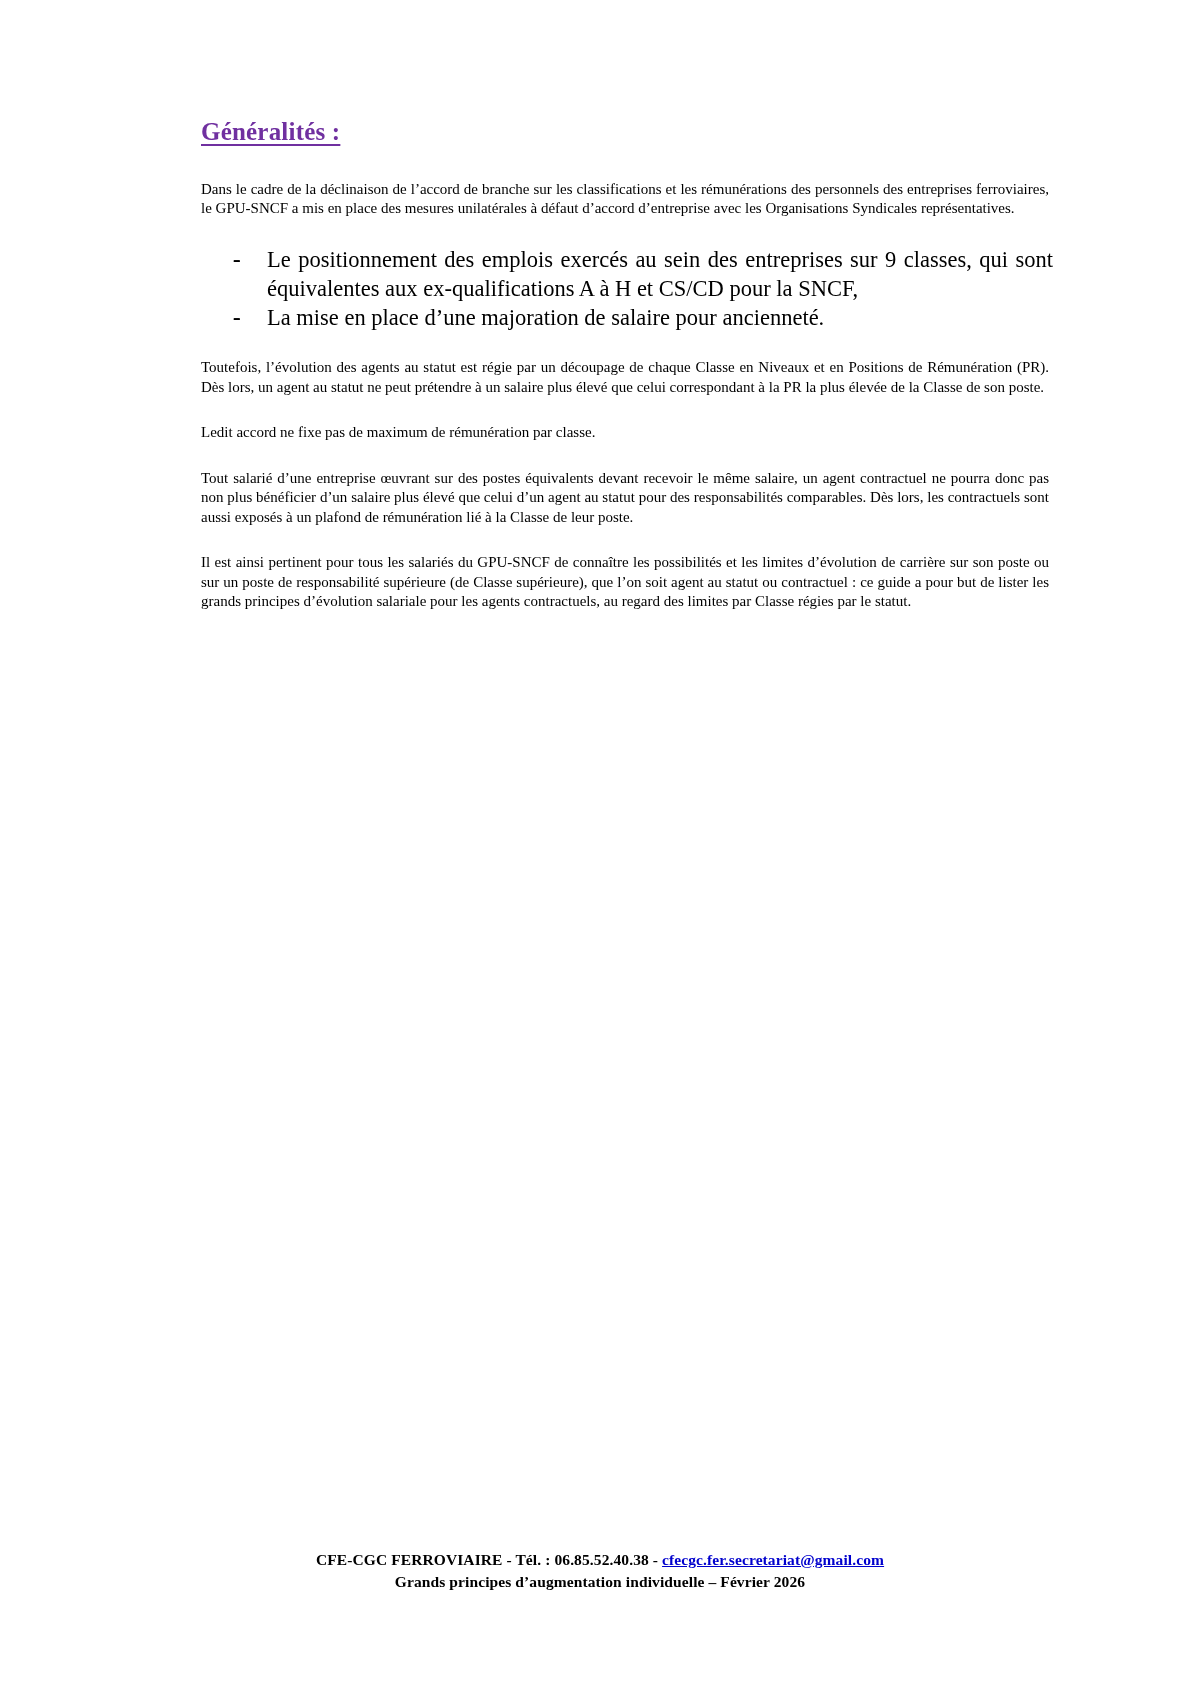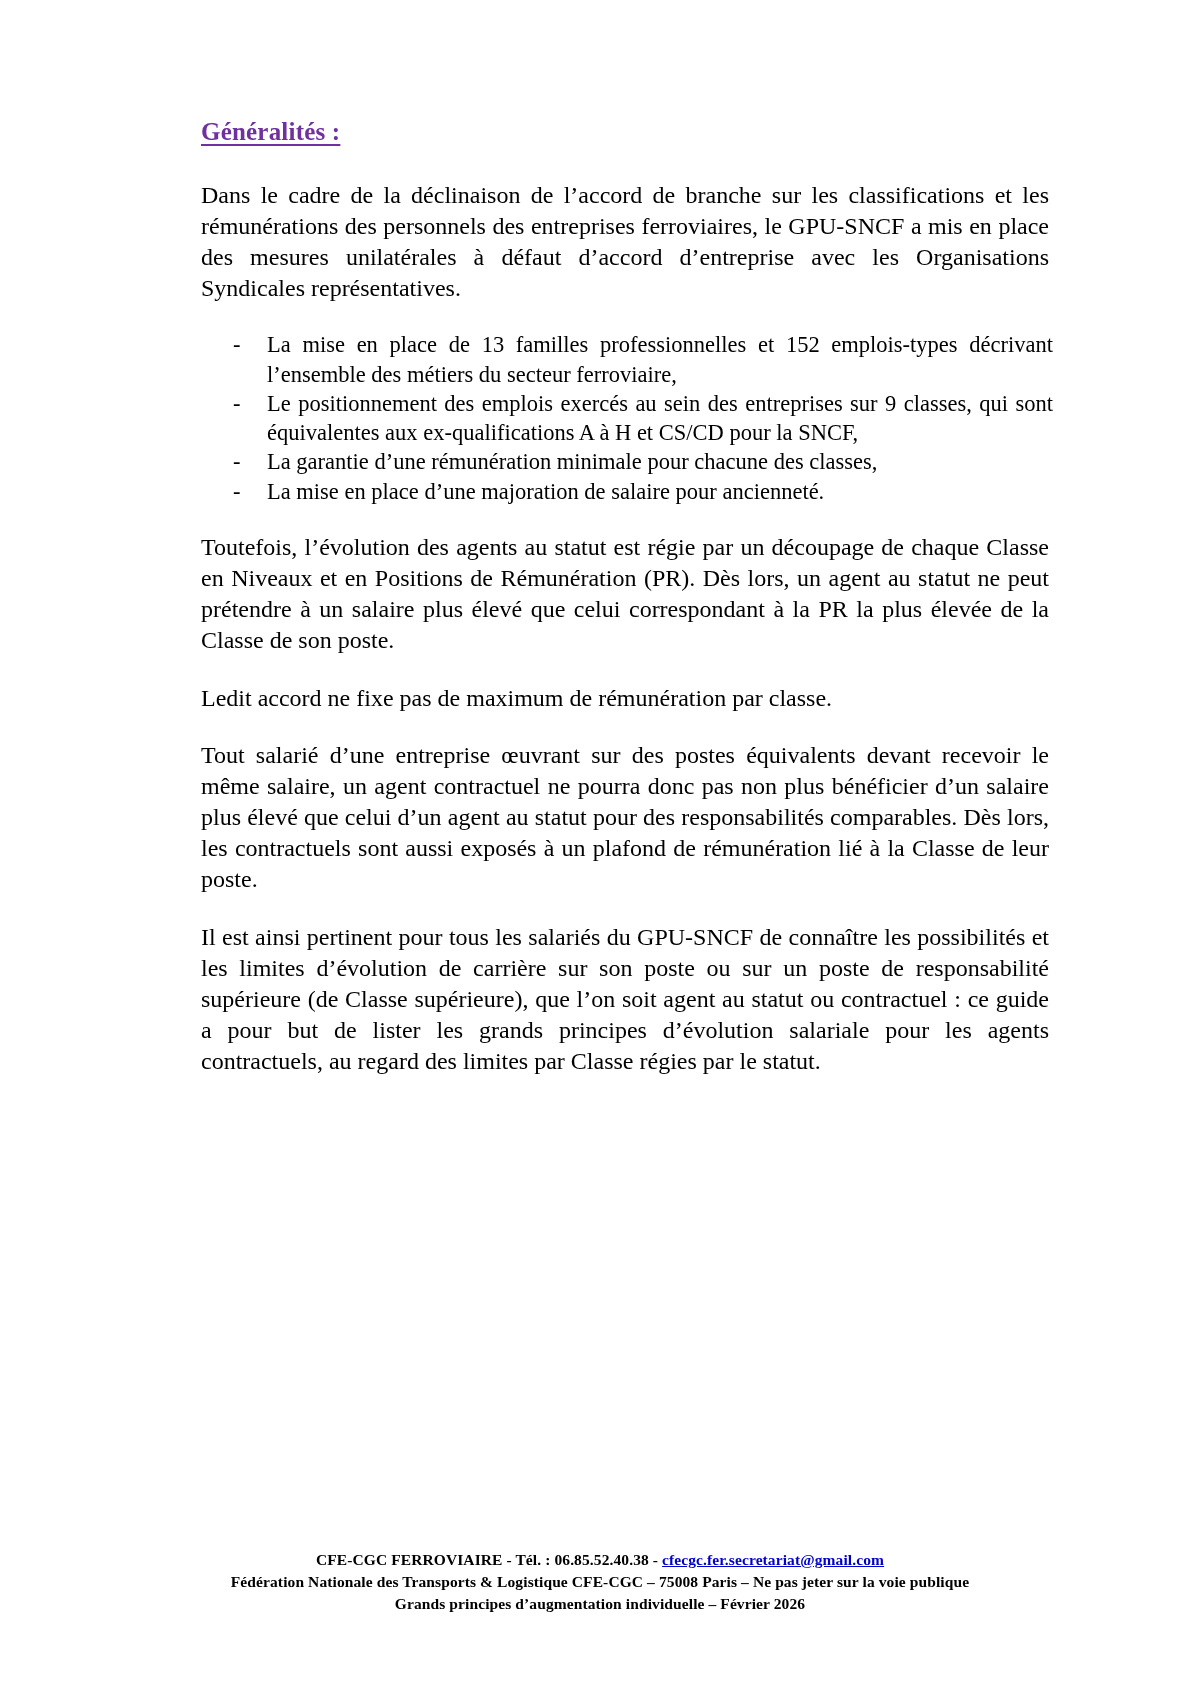--- a/index.html
+++ b/index.html
@@ -31,21 +31,21 @@
     font-size: 25px;
     font-weight: bold;
     color: #7030A0;
     text-decoration: underline;
     text-underline-offset: 4px;
     margin: 0 0 34px 0;
     letter-spacing: 0.2px;
     line-height: 1.1;
   }
   p.para {
-    font-size: 24px;
+    font-size: 15px;
     line-height: 1.30;
     text-align: justify;
     text-justify: inter-word;
     margin: 0 4px 26px 0;
     hyphens: none;
   }
   p.para.tight {
     margin-bottom: 4px;
   }
   ul.bullets {
@@ -96,45 +96,42 @@
   <div class="content">
 
     <h1 class="doc-title">Généralités :</h1>
 
     <p class="para">Dans le cadre de la déclinaison de l’accord de branche sur les classifications et les rémunérations des personnels des entreprises ferroviaires, le GPU-SNCF a mis en place des mesures unilatérales à défaut d’accord d’entreprise avec les Organisations Syndicales représentatives.</p>
 
 
     <ul class="bullets">
       <li>
         <span class="dash">-</span>
-        <span>La mise en place de 13 familles professionnelles et 152 emplois-types décrivant l’ensemble des métiers du secteur ferroviaire,</span>
       </li>
       <li>
         <span class="dash">-</span>
         <span>Le positionnement des emplois exercés au sein des entreprises sur 9 classes, qui sont équivalentes aux ex-qualifications A à H et CS/CD pour la SNCF,</span>
       </li>
       <li>
         <span class="dash">-</span>
-        <span>La garantie d’une rémunération minimale pour chacune des classes,</span>
       </li>
       <li>
         <span class="dash">-</span>
         <span>La mise en place d’une majoration de salaire pour ancienneté.</span>
       </li>
     </ul>
 
     <p class="para">Toutefois, l’évolution des agents au statut est régie par un découpage de chaque Classe en Niveaux et en Positions de Rémunération (PR). Dès lors, un agent au statut ne peut prétendre à un salaire plus élevé que celui correspondant à la PR la plus élevée de la Classe de son poste.</p>
 
     <p class="para">Ledit accord ne fixe pas de maximum de rémunération par classe.</p>
 
     <p class="para">Tout salarié d’une entreprise œuvrant sur des postes équivalents devant recevoir le même salaire, un agent contractuel ne pourra donc pas non plus bénéficier d’un salaire plus élevé que celui d’un agent au statut pour des responsabilités comparables. Dès lors, les contractuels sont aussi exposés à un plafond de rémunération lié à la Classe de leur poste.</p>
 
     <p class="para">Il est ainsi pertinent pour tous les salariés du GPU-SNCF de connaître les possibilités et les limites d’évolution de carrière sur son poste ou sur un poste de responsabilité supérieure (de Classe supérieure), que l’on soit agent au statut ou contractuel : ce guide a pour but de lister les grands principes d’évolution salariale pour les agents contractuels, au regard des limites par Classe régies par le statut.</p>
 
   </div>
 
   <div class="footer">
     <span class="fline"><span>CFE-CGC FERROVIAIRE - Tél. : 06.85.52.40.38 - </span><a class="mail" href="#">cfecgc.fer.secretariat@gmail.com</a></span>
-    <span class="fline">Fédération Nationale des Transports &amp; Logistique CFE-CGC – 75008 Paris – Ne pas jeter sur la voie publique</span>
     <span class="fline">Grands principes d’augmentation individuelle – Février 2026</span>
   </div>
 
 </div>
 
 </body></html>

